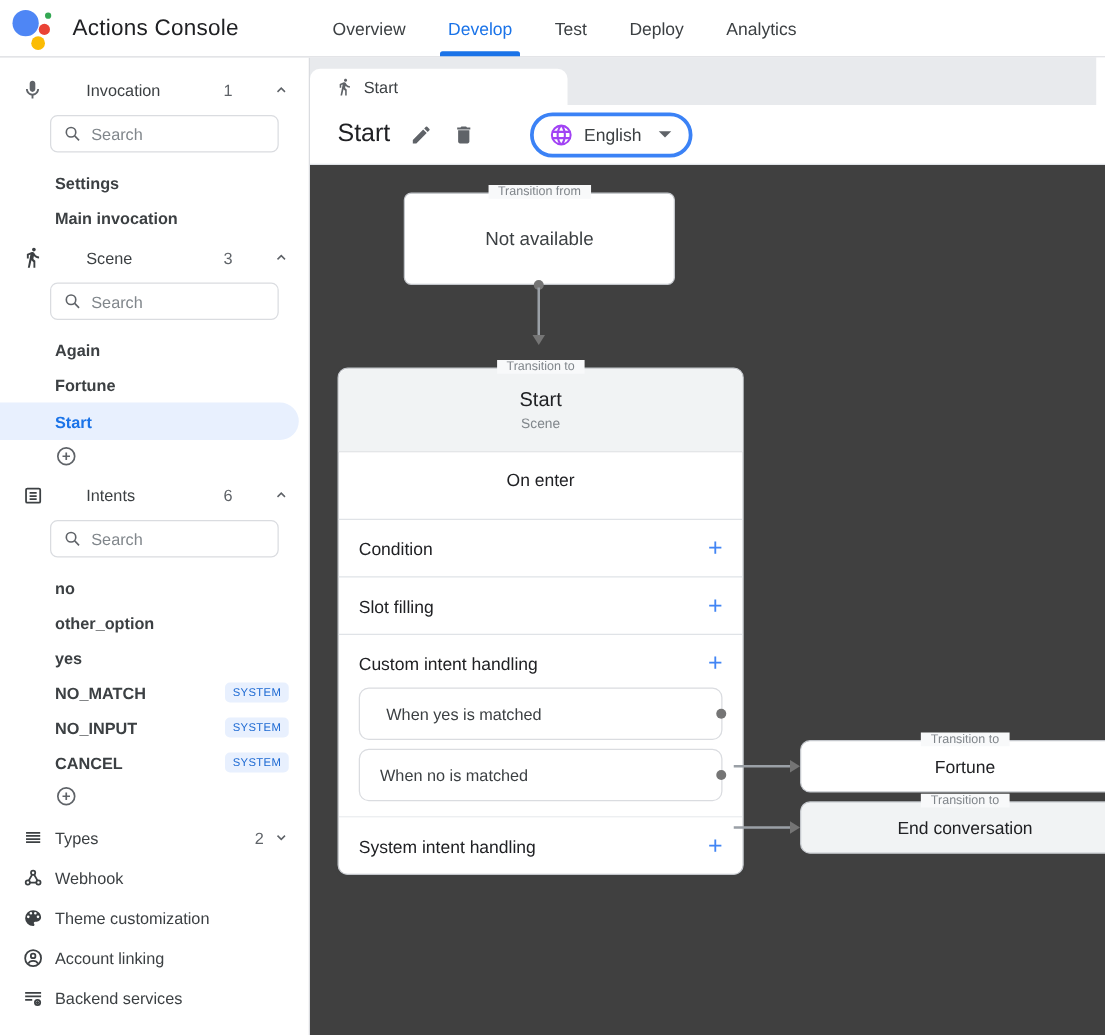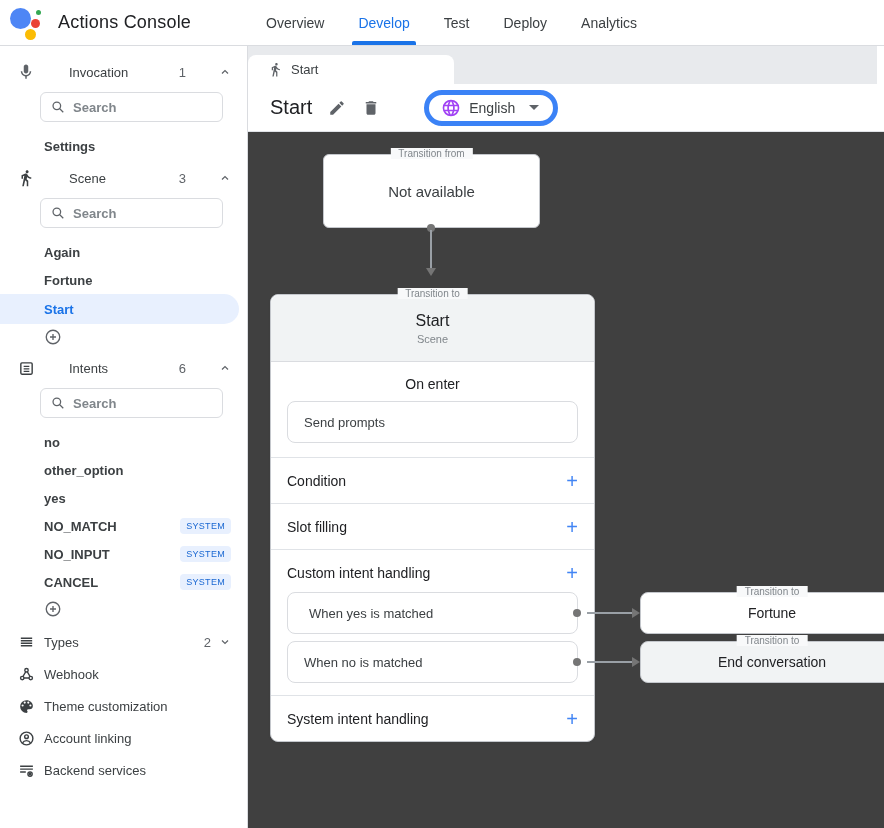--- a/index.html
+++ b/index.html
@@ -26,21 +26,21 @@
   
   .sidebar { width:248px; flex:0 0 248px; border-right:1px solid #dadce0; background:#fff; padding-top:12px; font-size:13px; overflow:hidden; }
   .side-head { height:28px; display:flex; align-items:center; padding:0 16px; cursor:pointer;gap:25px; }
   .side-head .ico { width:20px; height:20px; margin-right:8px; display:flex; align-items:center; justify-content:center; }
   .side-head .lbl { color:#3c4043; }
   .side-head .spacer { flex:1; }
   .side-head .count { color:#5f6368; margin-right:8px; }
   .chev { width:12px; height:12px; }
   .searchbox { margin:6px 24px 10px 40px; height:30px; border:1px solid #dadce0; border-radius:6px; display:flex; align-items:center; padding:0 10px; background:#fff; }
   .searchbox svg { flex:0 0 auto; margin-right:8px; }
-  .searchbox input { border:none; outline:none; width:100%; font-size:13px; color:#3c4043; font-family:"Liberation Sans",sans-serif; background:transparent;font-weight:bold; }
+  .searchbox input { border:none; outline:none; width:100%; font-size:13px; color:#3c4043; font-family:"Liberation Sans",sans-serif; background:transparent; }
   .searchbox input::placeholder { color:#80868b; }
   .side-item { height:28px; display:flex; align-items:center; padding-left:44px; padding-right:16px; font-weight:700; color:#3c4043; cursor:pointer; }
   .side-item.selected { background:#e8f0fe; color:#1a73e8; border-radius:0 16px 16px 0; margin-right:8px; height:30px; }
   .side-item .badge { margin-left:auto; background:#e8f0fe; color:#1967d2; font-size:9px; font-weight:400; padding:3px 6px; border-radius:4px; letter-spacing:.3px; }
   .plus-row { height:26px; display:flex; align-items:center; padding-left:44px; cursor:pointer; }
   .bottom-row { height:32px; display:flex; align-items:center; padding:0 16px; cursor:pointer; }
   .bottom-row .ico { width:20px; height:20px; margin-right:8px; display:flex; align-items:center; justify-content:center; }
   .bottom-row .lbl { color:#3c4043; }
   .bottom-row .spacer { flex:1; }
   .bottom-row .count { color:#5f6368; margin-right:8px; }
@@ -49,21 +49,21 @@
   
   .main { flex:1; display:flex; flex-direction:column; min-width:0; }
   .tabstrip { height:38px; background:#e8eaed; display:flex; align-items:flex-end; position:relative; }
   .tab { width:206px; height:29px; background:#fff; border-radius:8px 8px 0 0; display:flex; align-items:center; padding-left:20px; gap:8px; cursor:pointer; }
   .tab .lbl { font-size:13px; color:#3c4043; font-weight:500; }
   .tabstrip .scroll-gap { position:absolute; right:0; top:0; width:7px; height:38px; background:#fff; }
   .toolbar { height:48px; background:#fff; border-bottom:1px solid #e0e3e7; display:flex; align-items:center; padding-left:22px; }
   .toolbar .title { font-size:20px; color:#202124; }
   .icon-btn { width:34px; height:34px; display:flex; align-items:center; justify-content:center; border-radius:50%; cursor:pointer; }
   .pencil-btn { margin-left:8px; } .trash-btn { margin-left:0px; }
-  .lang-pill { margin-left:36px; height:36px; border:5px solid #3b82f6; border-radius:18px; display:flex; align-items:center; padding:0 14px 0 12px; gap:8px; cursor:pointer; background:#fff; }
+  .lang-pill { margin-left:36px; height:36px; border:3px solid #3b82f6; border-radius:18px; display:flex; align-items:center; padding:0 14px 0 12px; gap:8px; cursor:pointer; background:#fff; }
   .lang-pill .lbl { font-size:14px; color:#3c4043; }
   .caret-down { width:0; height:0; border-left:5px solid transparent; border-right:5px solid transparent; border-top:5px solid #5f6368; margin-left:6px; }
 
   
   .canvas { position:relative; flex:1; background:#404040; overflow:hidden; }
   .legend { position:absolute; top:-7px; left:50%; transform:translateX(-50%); font-size:10px; color:#80868b; background:#f8f9fa; padding:0 8px; white-space:nowrap; }
 
   .from-box { position:absolute; left:75px; top:22px; width:217px; height:74px; background:#fff; border:1px solid #c4c7cc; border-radius:6px; display:flex; align-items:center; justify-content:center; }
   .from-box .val { font-size:15px; color:#3c4043; }
 
@@ -138,20 +138,21 @@
         </svg>
     </div>
     <div class="searchbox">
       <svg width="14" height="14" viewBox="0 0 24 24" fill="none" stroke="#5f6368" stroke-width="2.2">
           <circle cx="10" cy="10" r="6.5"></circle>
           <path d="M15 15l6 6"></path>
         </svg>
       <input placeholder="Search" style="">
     </div>
     <div class="side-item">Settings</div>
+    <div class="side-item">Main invocation</div>
 
     <div class="gap4"></div>
     <div class="side-head">
       <span class="ico">
         <svg width="18" height="18" viewBox="0 0 24 24" fill="#3c4043">
             <path d="M13.5 5.5c1.1 0 2-.9 2-2s-.9-2-2-2-2 .9-2 2 .9 2 2 2zM9.8 8.9L7 23h2.1l1.8-8 2.1 2v6h2v-7.5l-2.1-2 .6-3C14.8 12 16.8 13 19 13v-2c-1.9 0-3.5-1-4.3-2.4l-1-1.6c-.4-.6-1-1-1.7-1-.3 0-.5.1-.8.1L6 8.3V13h2V9.6l1.8-.7"></path>
           </svg>
       </span>
       <span class="lbl">Scene</span>
       <span class="spacer"></span>
@@ -323,21 +324,20 @@
 
       <div class="scene-card">
         <div class="scene-head">
           <span class="legend">Transition to</span>
           <span class="t">Start</span>
           <span class="s">Scene</span>
         </div>
 
         <div class="on-enter">
           <div class="lbl">On enter</div>
-          <div class="prompt-box">Send prompts</div>
         </div>
 
         <div class="card-row">
           <span class="lbl">Condition</span>
           <span class="plus">+</span>
         </div>
 
         <div class="card-row">
           <span class="lbl">Slot filling</span>
           <span class="plus">+</span>

